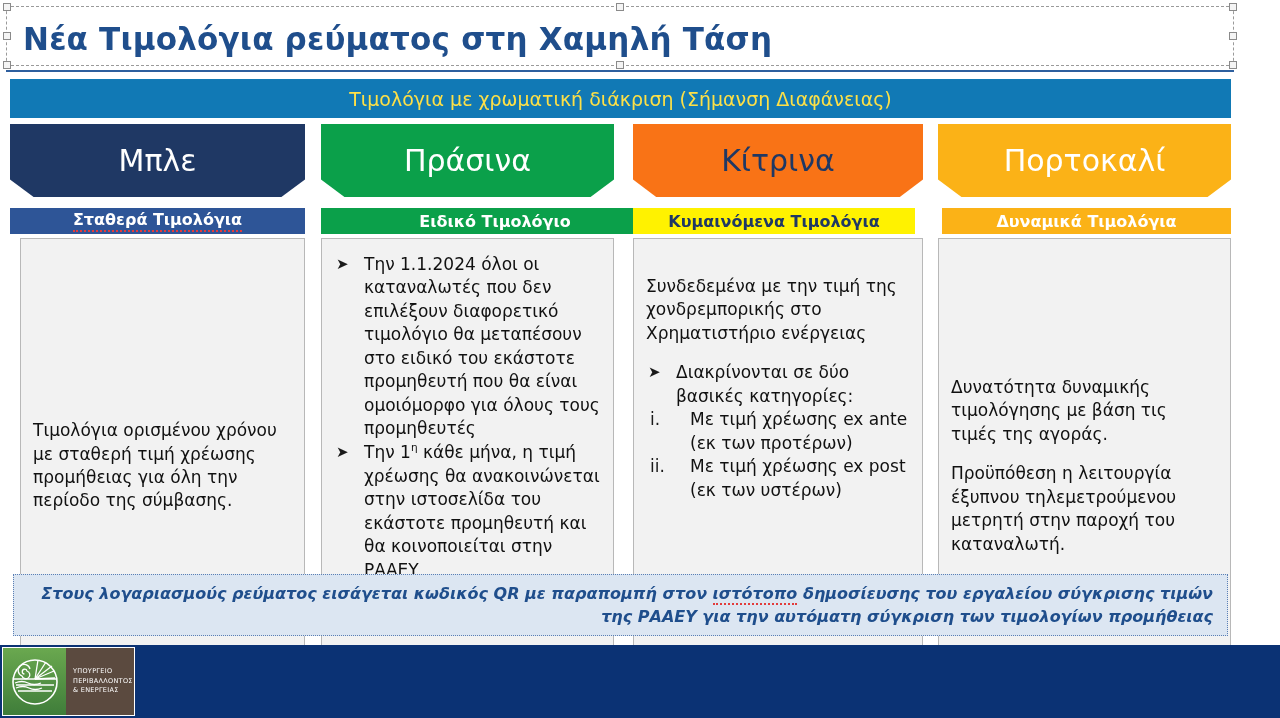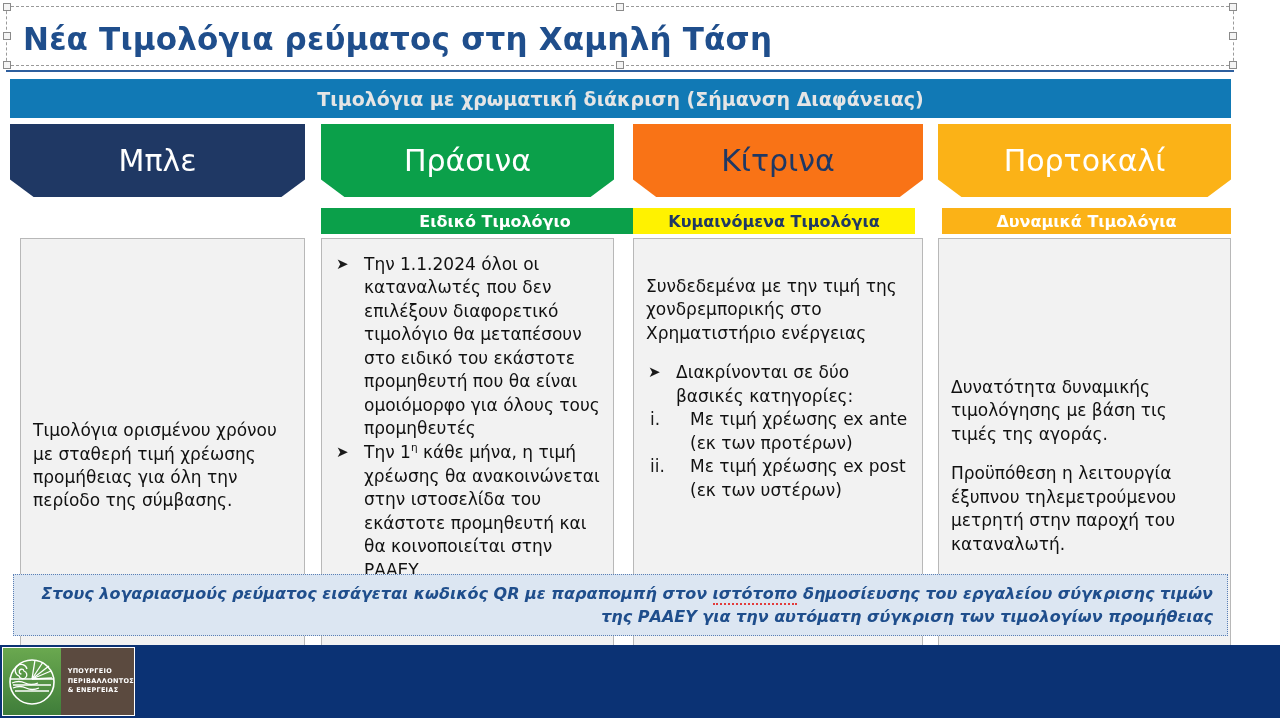--- a/index.html
+++ b/index.html
@@ -30,21 +30,21 @@
   .h-mr { right: -4px; top: 50%; margin-top: -4px; } .h-bl { left: -4px; bottom: -4px; }
   .h-bc { left: 50%; margin-left: -4px; bottom: -4px; } .h-br { right: -4px; bottom: -4px; }
 
   #title-rule { position: absolute; left: 6px; top: 70px; width: 1228px; height: 2px; background: #2e5f9e; }
 
   
   #banner {
     position: absolute; left: 10px; top: 79px; width: 1221px; height: 39px;
     background: #1179B5; display: flex; align-items: center; justify-content: center;
   }
-  #banner-text { color: #e5e5e5; font-size: 19px; font-weight: bold; }
+  #banner-text { color: #fde047; font-size: 19px; font-weight: normal; }
 
   
   .col { position: absolute; top: 124px; }
   .col-head {
     position: relative; height: 73px; width: 100%;
     display: flex; align-items: center; justify-content: center;
     clip-path: polygon(0 0, 100% 0, 100% 76%, 92% 100%, 8% 100%, 0 76%);
   }
   .col-head-text { font-size: 30px; font-weight: normal; }
   .col-sub {
@@ -82,21 +82,21 @@
     color: #1F4E8C; font-size: 16px; font-weight: bold; font-style: italic;
     line-height: 1.45; padding: 0 14px;
   }
   .fn-spell { border-bottom: 2px dotted #e23b3b; }
 
   
   #footer { position: absolute; left: 0; top: 645px; width: 1280px; height: 73px; background: #0b3274; }
   #logo { position: absolute; left: 2px; top: 647px; width: 133px; height: 69px; background: #ffffff; border: 1px solid #ffffff; display: flex; }
   #logo-green { width: 63px; height: 100%; background: linear-gradient(180deg,#6aa84f 0%,#3f7d3a 100%); display:flex; align-items:center; justify-content:center; }
   #logo-brown { flex: 1; background: #5b4a3f; display: flex; flex-direction: column; justify-content: center; padding-left: 7px; }
-  .logo-line { color: #ffffff; font-size: 6.5px; font-weight: bold; letter-spacing: 0.3px; line-height: 1.5; }
+  .logo-line { color: #ffffff; font-size: 6.5px; font-weight: normal; letter-spacing: 0.3px; line-height: 1.5; }
 </style>
 </head>
 <body>
 
 <div id="slide">
 
   <div id="title-frame">
     <div id="title-text">Νέα Τιμολόγια ρεύματος στη Χαμηλή Τάση</div>
     <div class="handle h-tl"></div>
     <div class="handle h-tc"></div>
@@ -109,20 +109,23 @@
   </div>
   <div id="title-rule"></div>
 
   <div id="banner">
     <span id="banner-text">Τιμολόγια με χρωματική διάκριση (Σήμανση Διαφάνειας)</span>
   </div>
 
   <div class="col" style="left:10px; width:295px;">
     <div class="col-head" style="background:#1F3864;">
       <span class="col-head-text" style="color:#FFFFFF;">Μπλε</span>
+    </div>
+    <div class="col-sub" style="left:0; width:295px; background:#2E5597;">
+      <span class="col-sub-text spell" style="color:#FFFFFF;">Σταθερά Τιμολόγια</span>
     </div>
     <div class="col-body vcenter" style="left:10px; width:285px; height:454px;">
       <p>Τιμολόγια ορισμένου χρόνου με σταθερή τιμή χρέωσης προμήθειας για όλη την περίοδο της σύμβασης.</p>
     </div>
   </div>
 
   <div class="col" style="left:321px; width:293px;">
     <div class="col-head" style="background:#0BA04A;">
       <span class="col-head-text" style="color:#FFFFFF;">Πράσινα</span>
     </div>

